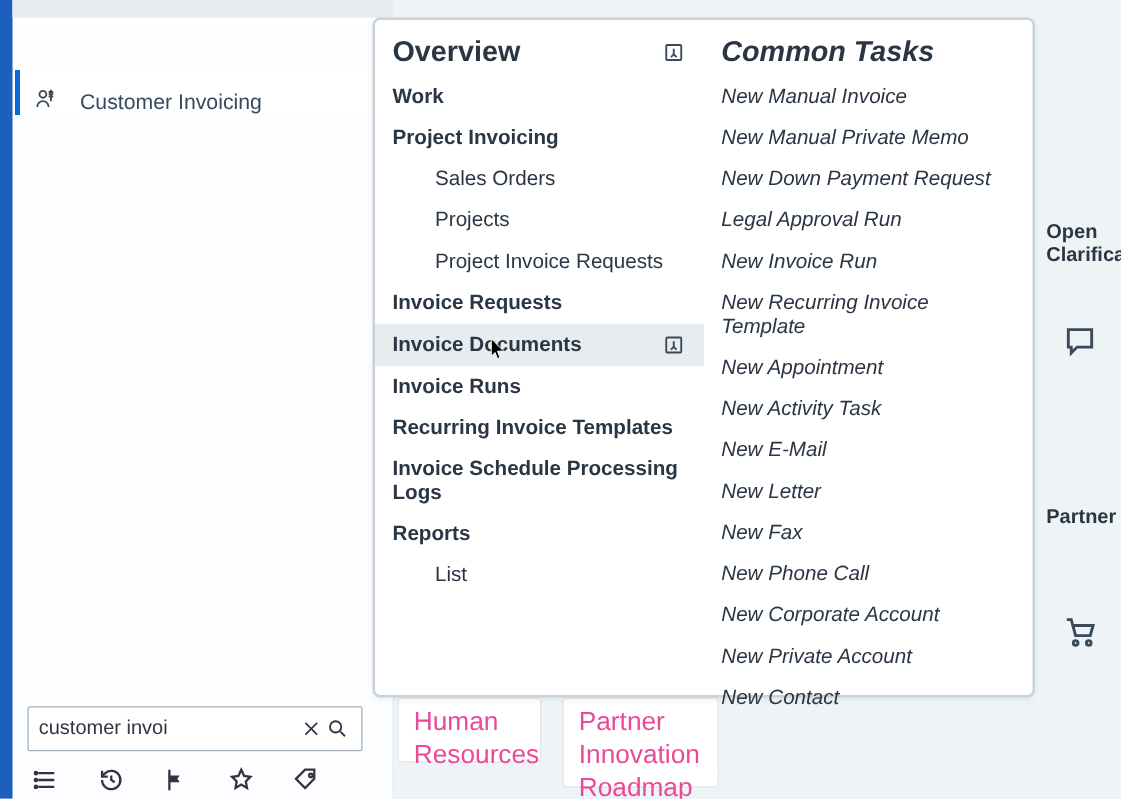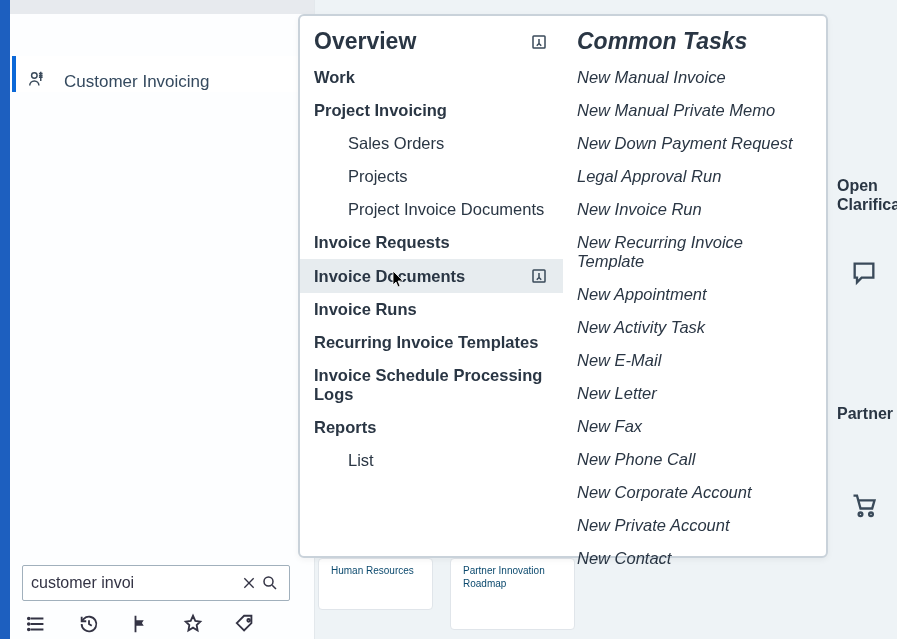--- a/index.html
+++ b/index.html
@@ -94,22 +94,22 @@
     color: #334;
   }
   .bottom-icons .ic { width:22px;height:22px;display:flex;align-items:center;justify-content:center;cursor:pointer;}
   
   .bg-tile {
     position:absolute;
     background:#fff;
     border:1px solid #e0e5ea;
     border-radius:4px;
     padding:6px 12px;
-    color:#0c4a6e;
-    font-size:10px;
+    color:#ec4899;
+    font-size:21px;
     line-height:1.25;
   }
   .bg-hr { left:318px; top:558px; width:115px; height:52px;}
   .bg-partner { left:450px; top:558px; width:125px; height:72px;}
 
   .flyout {
     position: absolute;
     left: 298px;
     top: 14px;
     width: 530px;
@@ -293,21 +293,21 @@
         <div class="fly-row section">
           <span>Project Invoicing</span>
         </div>
         <div class="fly-row sub">
           <span>Sales Orders</span>
         </div>
         <div class="fly-row sub">
           <span>Projects</span>
         </div>
         <div class="fly-row sub">
-          <span>Project Invoice Documents</span>
+          <span>Project Invoice Requests</span>
         </div>
         <div class="fly-row section">
           <span>Invoice Requests</span>
         </div>
         <div class="fly-row section hovered">
           <span>Invoice Documents</span>
           <span class="pin">
             <svg viewBox="0 0 24 24" width="18" height="18" stroke="#3a4a5a" stroke-width="2" fill="none">
               <rect x="4" y="4" width="16" height="16" rx="1"></rect>
               <path d="M9 17l3-3 3 3M12 14V8"></path>

